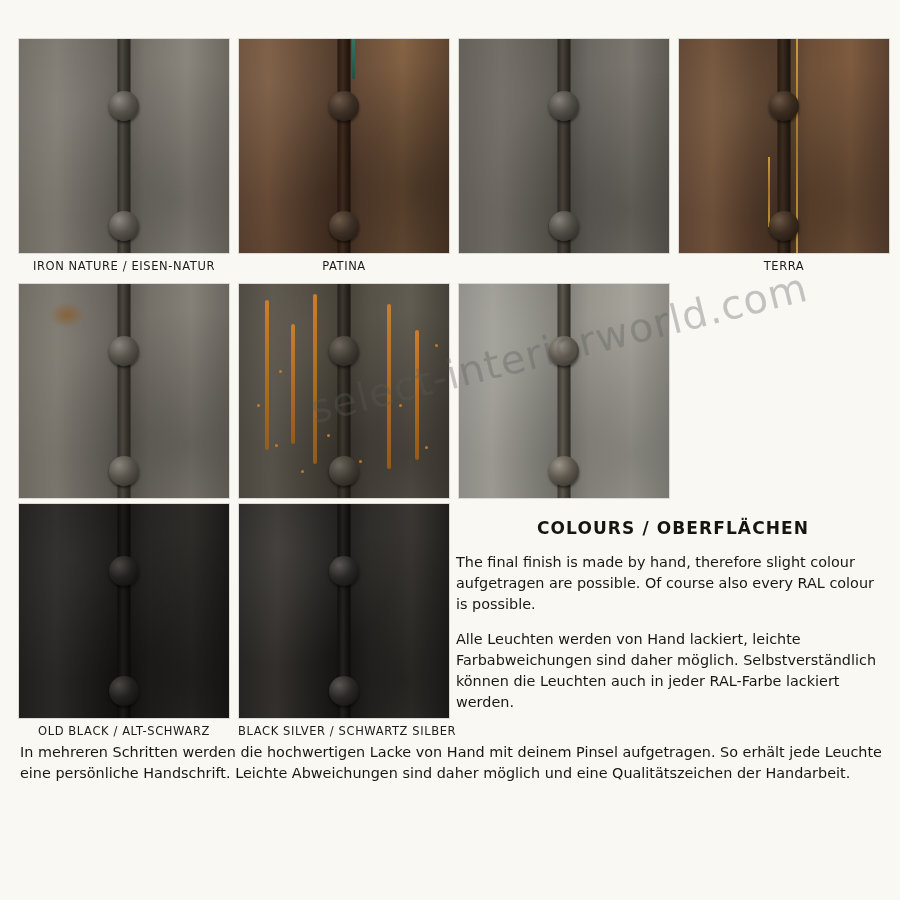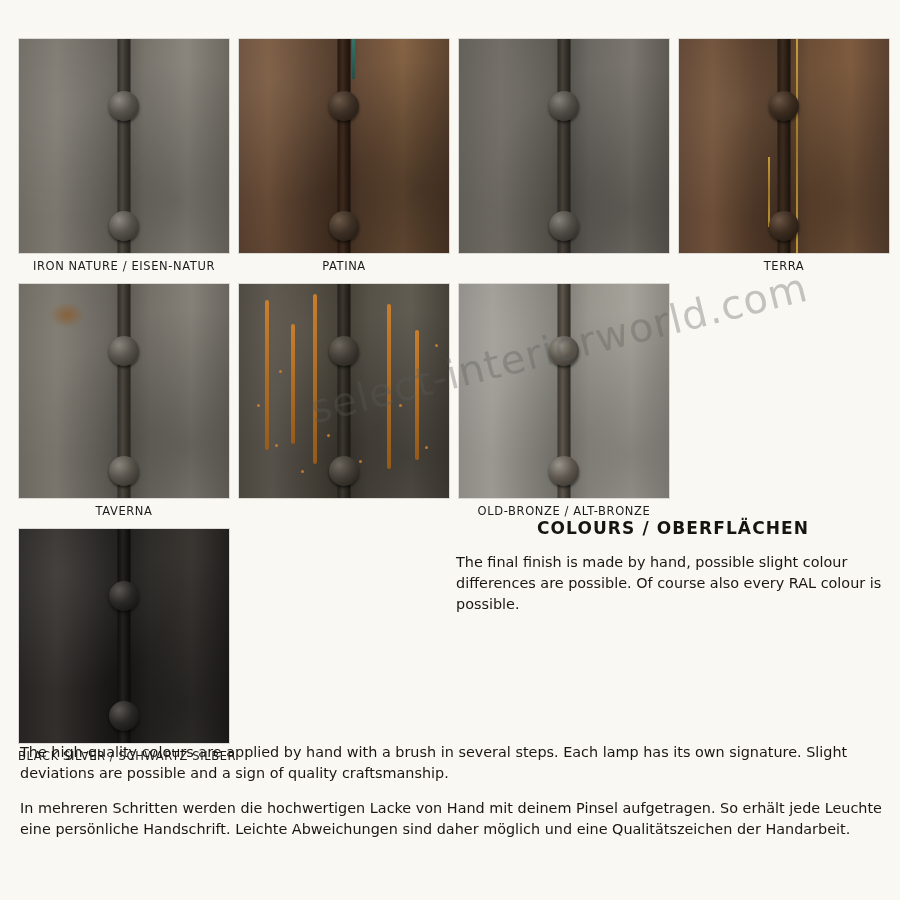--- a/index.html
+++ b/index.html
@@ -378,21 +378,20 @@
     <div class="row">
 
       <div class="cell">
         <div class="swatch s-taverna">
           <div class="plate"></div>
           <div class="seam"></div>
           <div class="rust"></div>
           <div class="rivet a"></div>
           <div class="rivet b"></div>
         </div>
-        <div class="caption">TAVERNA</div>
       </div>
 
       <div class="cell">
         <div class="swatch s-steam">
           <div class="plate"></div>
           <div class="seam"></div>
           <div class="drip" style="left:26px;top:16px;height:150px;"></div>
           <div class="drip" style="left:52px;top:40px;height:120px;"></div>
           <div class="drip" style="left:74px;top:10px;height:170px;"></div>
           <div class="drip" style="left:148px;top:20px;height:165px;"></div>
@@ -412,47 +411,55 @@
       </div>
 
 
       <div class="cell">
         <div class="swatch s-bronze">
           <div class="plate"></div>
           <div class="seam"></div>
           <div class="rivet a"></div>
           <div class="rivet b"></div>
         </div>
-        <div class="caption">OLD-BRONZE / ALT-BRONZE</div>
       </div>
 
     </div>
 
     <div class="row bottom-row">
 
+      <div class="cell">
+        <div class="swatch s-black">
+          <div class="plate"></div>
+          <div class="seam"></div>
+          <div class="rivet a"></div>
+          <div class="rivet b"></div>
+        </div>
+        <div class="caption">OLD BLACK / ALT-SCHWARZ</div>
+      </div>
 
       <div class="cell">
         <div class="swatch s-bsilver">
           <div class="plate"></div>
           <div class="seam"></div>
           <div class="rivet a"></div>
           <div class="rivet b"></div>
         </div>
         <div class="caption">BLACK SILVER / SCHWARTZ SILBER</div>
       </div>
 
     </div>
 
   </div>
 
   <div class="info">
     <h2>COLOURS / OBERFLÄCHEN</h2>
-    <p>The final finish is made by hand, possible slight colour differences are possible. Of course also every RAL colour is possible.</p>
+    <p>The final finish is made by hand, therefore slight colour aufgetragen are possible. Of course also every RAL colour is possible.</p>
+    <p>Alle Leuchten werden von Hand lackiert, leichte Farbabweichungen sind daher möglich. Selbstverständlich können die Leuchten auch in jeder RAL-Farbe lackiert werden.</p>
   </div>
 
   <div class="footer">
-    <p>The high-quality colours are applied by hand with a brush in several steps. Each lamp has its own signature. Slight deviations are possible and a sign of quality craftsmanship.</p>
     <p>In mehreren Schritten werden die hochwertigen Lacke von Hand mit deinem Pinsel aufgetragen. So erhält jede Leuchte eine persönliche Handschrift. Leichte Abweichungen sind daher möglich und eine Qualitätszeichen der Handarbeit.</p>
   </div>
 
   <div class="watermark">select-interiorworld.com</div>
 
 </div>
 
 </body></html>

